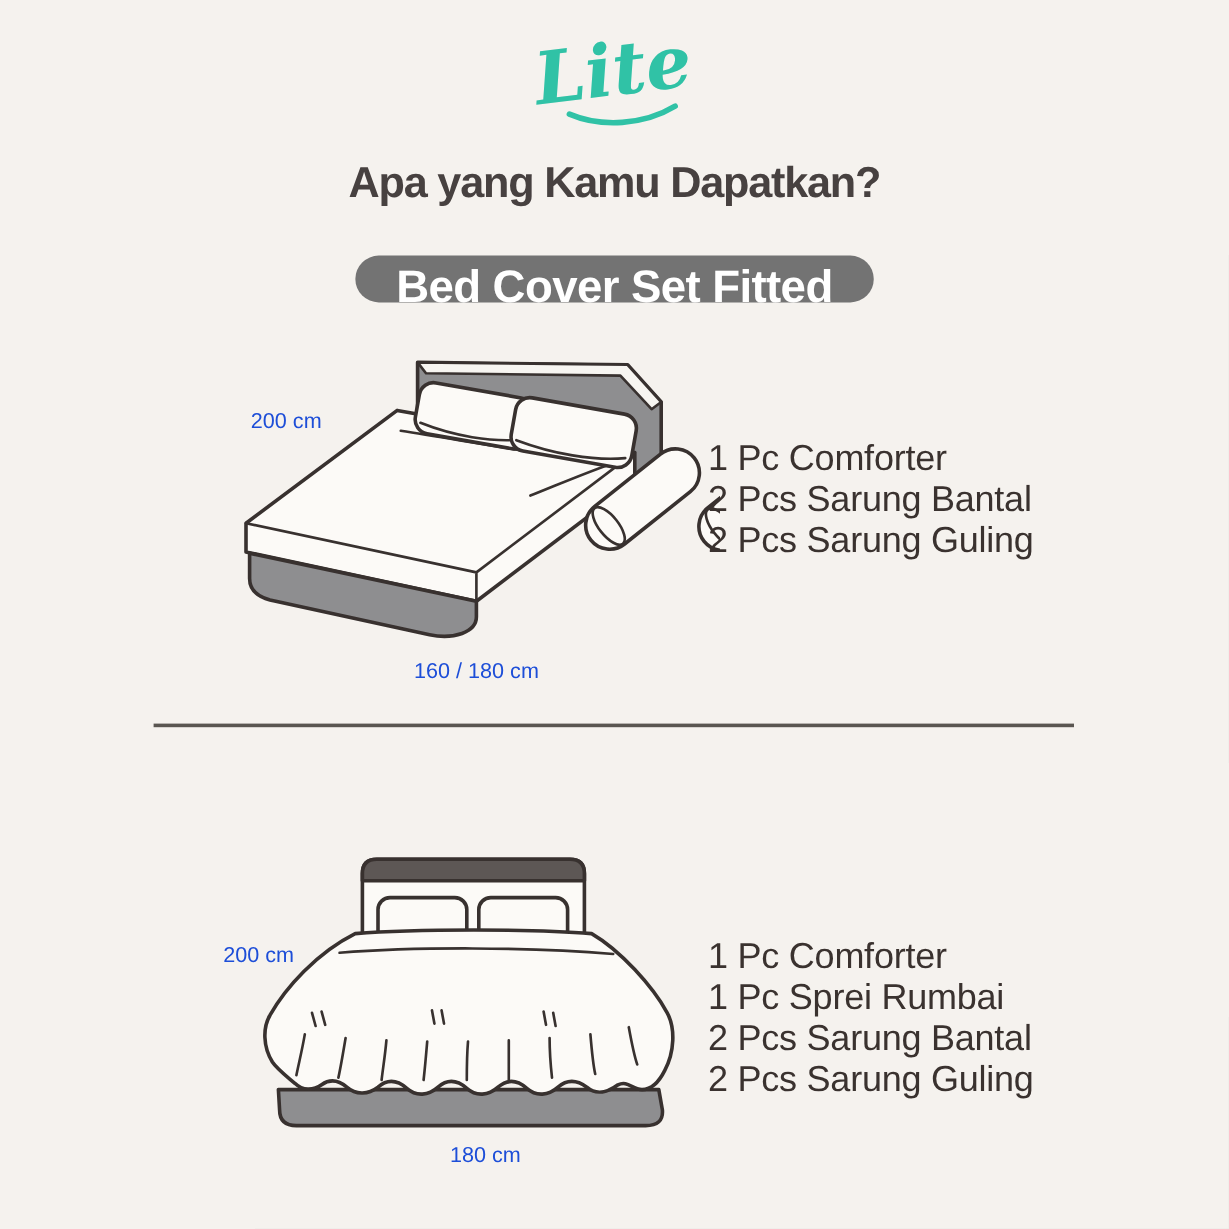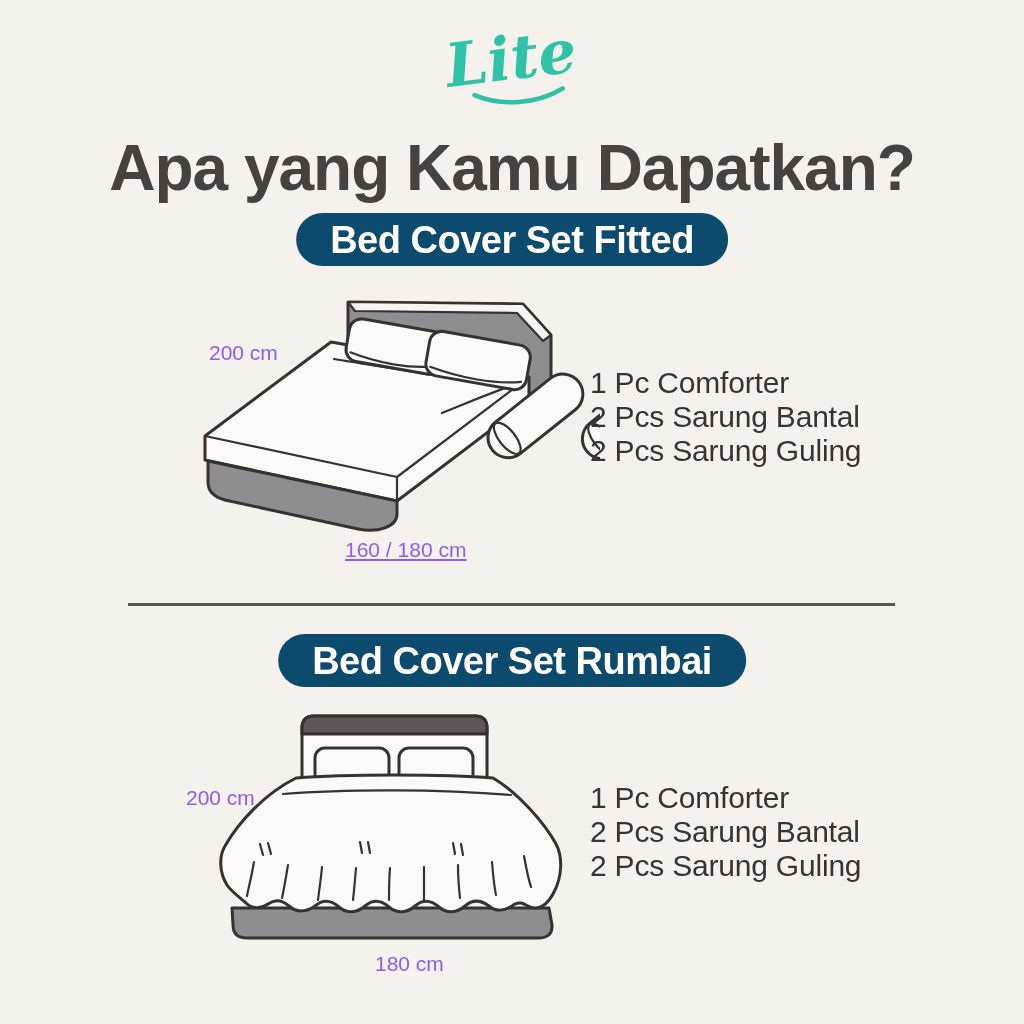--- a/index.html
+++ b/index.html
@@ -10,37 +10,37 @@
   }
   .logo{position:absolute;left:437px;top:18px;width:150px;height:96px;}
   .logo svg{width:100%;height:100%;}
   .logo-text{
     font-family:"DejaVu Serif",serif;font-style:italic;font-weight:bold;
     font-size:64px;fill:#30c2a6;
   }
   .logo-swash{stroke:#30c2a6;stroke-width:5;fill:none;stroke-linecap:round;}
   .title{
     position:absolute;top:131px;left:0;width:100%;margin:0;
-    text-align:center;font-size:64px;font-weight:800;color:#474140;
+    text-align:center;font-size:36px;font-weight:800;color:#474140;
     letter-spacing:-1px;
   }
   .badge{
     position:absolute;left:50%;transform:translateX(-50%);
-    height:53px;line-height:54px;padding:0 34px;border-radius:27px;
-    background:#0c4a6e;color:#ffffff;font-size:38px;font-weight:700;
+    height:39px;line-height:54px;padding:0 34px;border-radius:27px;
+    background:#737373;color:#ffffff;font-size:38px;font-weight:700;
     white-space:nowrap;letter-spacing:-0.5px;
   }
   .badge-fitted{top:213px;}
   .badge-rumbai{top:634px;}
   .bed{position:absolute;}
   .bed-fitted{left:180px;top:280px;width:420px;height:300px;}
   .bed-rumbai{left:175px;top:695px;width:410px;height:275px;}
-  .dim{position:absolute;font-size:21px;color:#8b5cf6;white-space:nowrap;}
+  .dim{position:absolute;font-size:18px;color:#1d4ed8;white-space:nowrap;}
   .dim-h1{left:209px;top:341px;}
-  .dim-w1{left:345px;top:538px;text-decoration:underline;}
+  .dim-w1{left:345px;top:549px;}
   .dim-h2{left:186px;top:786px;}
   .dim-w2{left:355px;top:952px;margin-left:20px;}
   .items{
     position:absolute;left:590px;margin:0;padding:0;list-style:none;
     font-size:30px;color:#3a322f;letter-spacing:-0.2px;
   }
   .items li{height:34px;line-height:34px;}
   .items-fitted{top:366px;}
   .items-rumbai{top:781px;}
   .divider{
@@ -107,21 +107,20 @@
   <div class="dim dim-w1">160 / 180 cm</div>
 
   <ul class="items items-fitted">
     <li>1 Pc Comforter</li>
     <li>2 Pcs Sarung Bantal</li>
     <li>2 Pcs Sarung Guling</li>
   </ul>
 
   <div class="divider"></div>
 
-  <div class="badge badge-rumbai">Bed Cover Set Rumbai</div>
 
   <svg class="bed bed-rumbai" viewBox="0 0 410 275">
 
     <path class="ol fw" d="M127,95 L127,33 Q127,21 139,21 L300,21 Q312,21 312,33 L312,95 Z"></path>
     <path class="ol fd" d="M127,39 L127,33 Q127,21 139,21 L300,21 Q312,21 312,33 L312,39 Z"></path>
 
     <rect class="ol fw" x="140" y="53" width="74" height="37" rx="10"></rect>
     <rect class="ol fw" x="224" y="53" width="74" height="37" rx="10"></rect>
 
     <path class="ol fg" d="M57,213 L374,213 L377,230 Q378,243 363,243 L72,243 Q58,243 58,230 Z"></path>
@@ -158,17 +157,18 @@
              M85,149 l3,11 M93,148 l3,11
              M185,147 l2,11 M193,147 l2,11
              M278,148 l2,11 M286,149 l2,11"></path>
   </svg>
 
   <div class="dim dim-h2">200 cm</div>
   <div class="dim dim-w2">180 cm</div>
 
   <ul class="items items-rumbai">
     <li>1 Pc Comforter</li>
+    <li>1 Pc Sprei Rumbai</li>
     <li>2 Pcs Sarung Bantal</li>
     <li>2 Pcs Sarung Guling</li>
   </ul>
 
 </div>
 
 </body></html>

